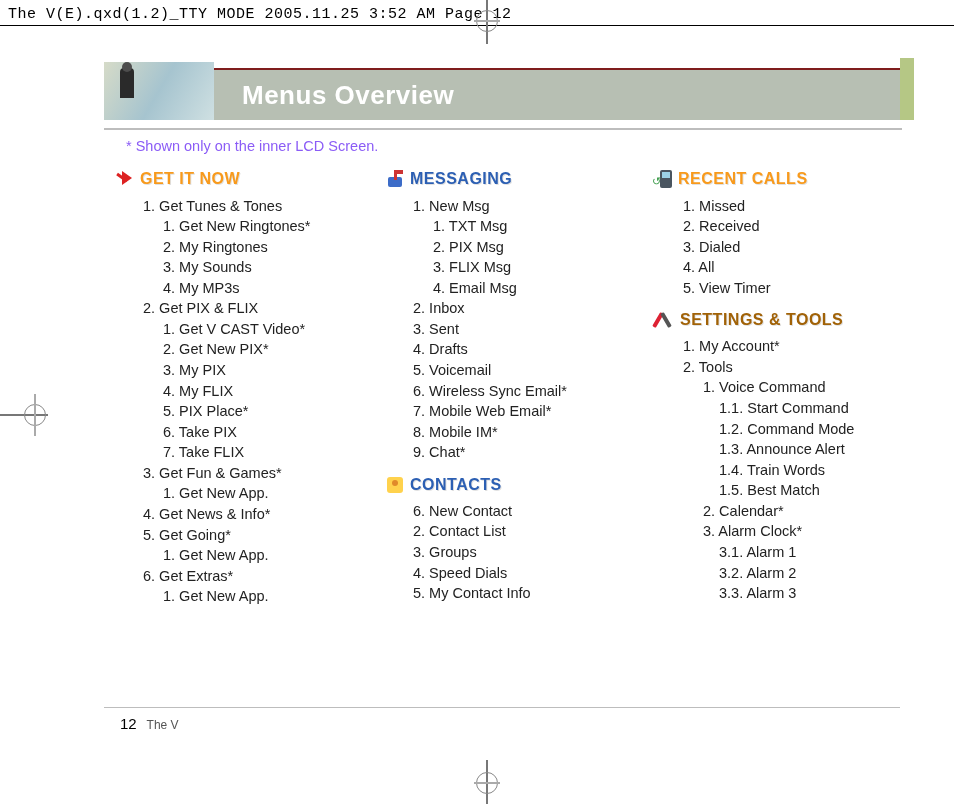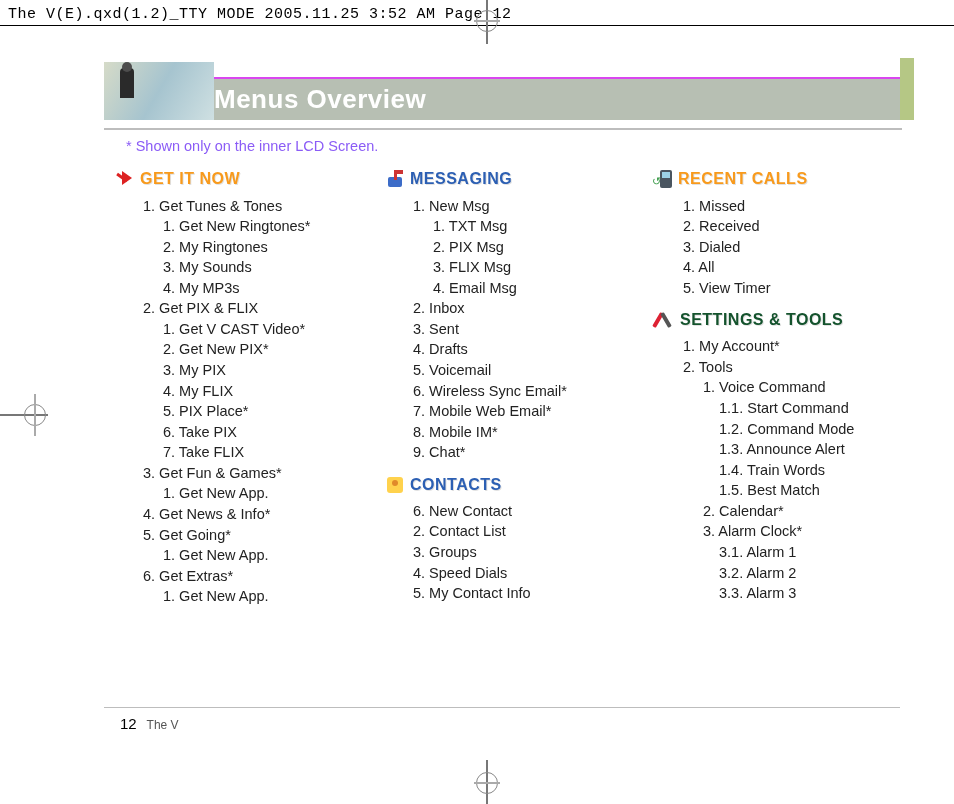--- a/index.html
+++ b/index.html
@@ -72,25 +72,26 @@
     overflow: hidden;
   }
   .title-photo .person {
     position:absolute; left:16px; top:6px; width:14px; height:30px; background:#2a2a2a; border-radius:4px 4px 0 0;
   }
   .title-photo .head {
     position:absolute; left:18px; top:0px; width:10px; height:10px; background:#4d4d4d; border-radius:50%;
   }
   .title-strip {
     flex: 1;
-    height: 43px;
+    height: 52px;
     background: #b7bfb3;
-    border-top: 2px solid #d946ef;
+    border-top: 2px solid #7f1d1d;
     display: flex;
     align-items: center;
+    padding-left: 28px;
   }
   .title-text {
     color: #fff;
     font-size: 26px;
     font-weight: bold;
     letter-spacing: 0.5px;
   }
   .accent-block {
     position: absolute;
     right: 0; top: 0;
@@ -126,21 +127,21 @@
   .section-label {
     font-weight: bold;
     font-size: 16px;
     letter-spacing: 0.5px;
     text-shadow: 1px 1px 0 rgba(0,0,0,0.12);
   }
   .getit   { color: #f89a1c; }
   .msg     { color: #2c5fb3; }
   .contacts{ color: #2c5fb3; }
   .recent  { color: #f89a1c; }
-  .settings{ color: #14532d; }
+  .settings{ color: #a16207; }
   .ico { width: 26px; height: 22px; display: inline-block; position: relative; }
   .ico-getit::before { content:""; position:absolute; left:2px; top:8px; width:12px; height:3px; background:#d22; transform:rotate(35deg);}
   .ico-getit::after  { content:""; position:absolute; left:8px; top:3px; border-left:10px solid #d22; border-top:7px solid transparent; border-bottom:7px solid transparent;}
   .ico-mail { width:26px; }
   .ico-mail::before { content:""; position:absolute; left:4px; top:9px; width:14px; height:10px; background:#3c6cc8; border-radius:2px;}
   .ico-mail::after { content:""; position:absolute; left:10px; top:2px; width:3px; height:10px; background:#c33;}
   .ico-mail .flag { position:absolute; left:13px; top:2px; width:6px; height:4px; background:#c33;}
   .ico-contacts::before {content:""; position:absolute; left:3px; top:4px; width:16px; height:16px; background:#ffd24d; border-radius:3px;}
   .ico-contacts::after  {content:""; position:absolute; left:8px; top:7px; width:6px; height:6px; background:#e08a2a; border-radius:50%;}
   .ico-phone { width:24px;}

